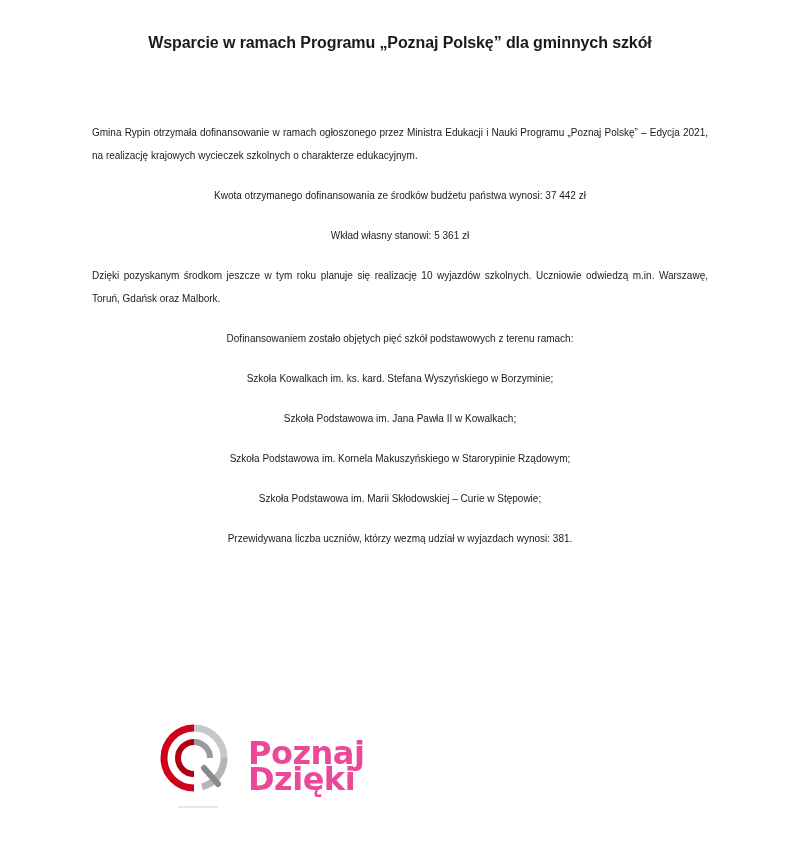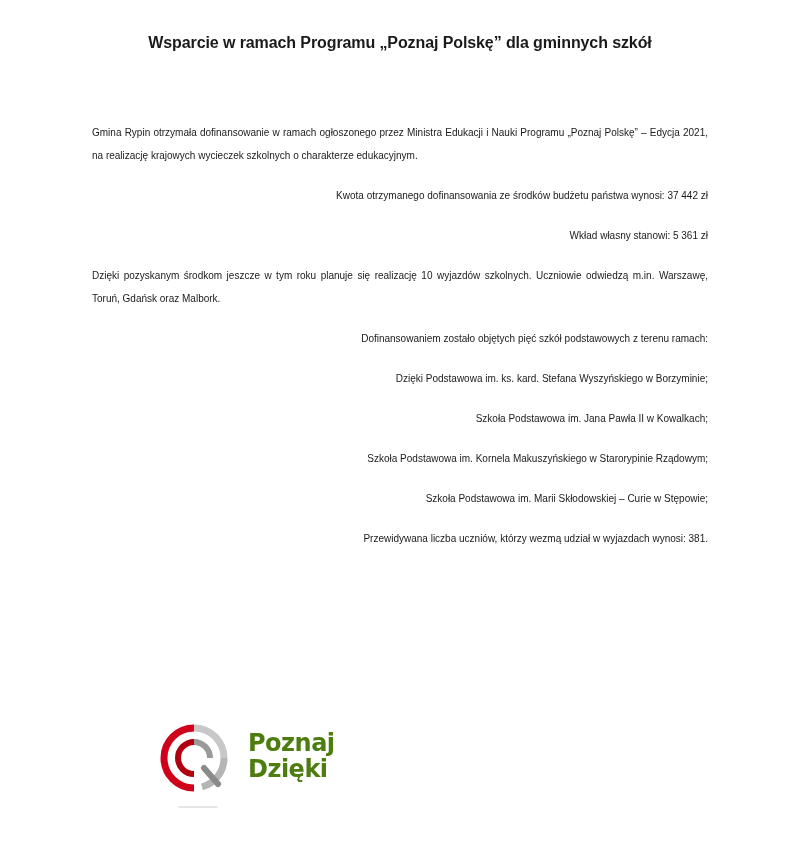--- a/index.html
+++ b/index.html
@@ -11,29 +11,29 @@
     .title {
       position: absolute; left: 0; right: 0; top: 34px;
       text-align: center; font-weight: bold; font-size: 16px;
       letter-spacing: -0.1px;
     }
     .content {
       position: absolute; left: 92px; width: 616px; top: 121px;
       font-size: 10px; line-height: 23px;
     }
     .content p { margin: 0 0 17px 0; text-align: justify; }
-    .content p.left { text-align: right; }
+    .content p.left { text-align: center; }
     .logos {
       position: absolute; top: 720px; left: 0; right: 0; height: 90px;
     }
     .pp-logo { position: absolute; left: 158px; top: 0; width: 200px; height: 90px; }
     .pp-icon { position: absolute; left: 0; top: 2px; width: 72px; height: 76px; }
     .pp-text {
-      position: absolute; left: 90px; top: 10px;
-      font-weight: bold; font-size: 24px; line-height: 26px; color: #4d7c0f;
+      position: absolute; left: 90px; top: 20px;
+      font-weight: bold; font-size: 32px; line-height: 26px; color: #ec4899;
       font-family: "DejaVu Sans", sans-serif; letter-spacing: -0.5px;
     }
     .pp-shadow {
       position: absolute; left: 20px; top: 86px; width: 40px; height: 2px;
       background: #e6e6e6; border-radius: 2px;
     }
     .men-logo { position: absolute; left: 414px; top: 0; width: 250px; height: 90px; }
     .eagle { position: absolute; left: 0; top: 0; width: 80px; height: 86px; }
     .men-text {
       position: absolute; left: 94px; top: 22px;
@@ -45,21 +45,21 @@
 <body>
 
 <div class="title">Wsparcie w ramach Programu „Poznaj Polskę” dla gminnych szkół</div>
 
 <div class="content">
   <p>Gmina Rypin otrzymała dofinansowanie w ramach ogłoszonego przez Ministra Edukacji i Nauki Programu „Poznaj Polskę” – Edycja 2021, na realizację krajowych wycieczek szkolnych o charakterze edukacyjnym.</p>
   <p class="left">Kwota otrzymanego dofinansowania ze środków budżetu państwa wynosi: 37 442 zł</p>
   <p class="left">Wkład własny stanowi: 5 361 zł</p>
   <p>Dzięki pozyskanym środkom jeszcze w tym roku planuje się realizację 10 wyjazdów szkolnych. Uczniowie odwiedzą m.in. Warszawę, Toruń, Gdańsk oraz Malbork.</p>
   <p class="left">Dofinansowaniem zostało objętych pięć szkół podstawowych z terenu ramach:</p>
-  <p class="left">Dzięki Podstawowa im. ks. kard. Stefana Wyszyńskiego w Borzyminie;</p>
+  <p class="left">Szkoła Kowalkach im. ks. kard. Stefana Wyszyńskiego w Borzyminie;</p>
   <p class="left">Szkoła Podstawowa im. Jana Pawła II w Kowalkach;</p>
   <p class="left">Szkoła Podstawowa im. Kornela Makuszyńskiego w Starorypinie Rządowym;</p>
   <p class="left">Szkoła Podstawowa im. Marii Skłodowskiej – Curie w Stępowie;</p>
   <p class="left">Przewidywana liczba uczniów, którzy wezmą udział w wyjazdach wynosi: 381.</p>
 </div>
 
 <div class="logos">
   <div class="pp-logo">
     <svg class="pp-icon" viewBox="0 0 72 76">
       <path d="M36 6 A30 30 0 1 0 36 66" fill="none" stroke="#d0021b" stroke-width="7"></path>

